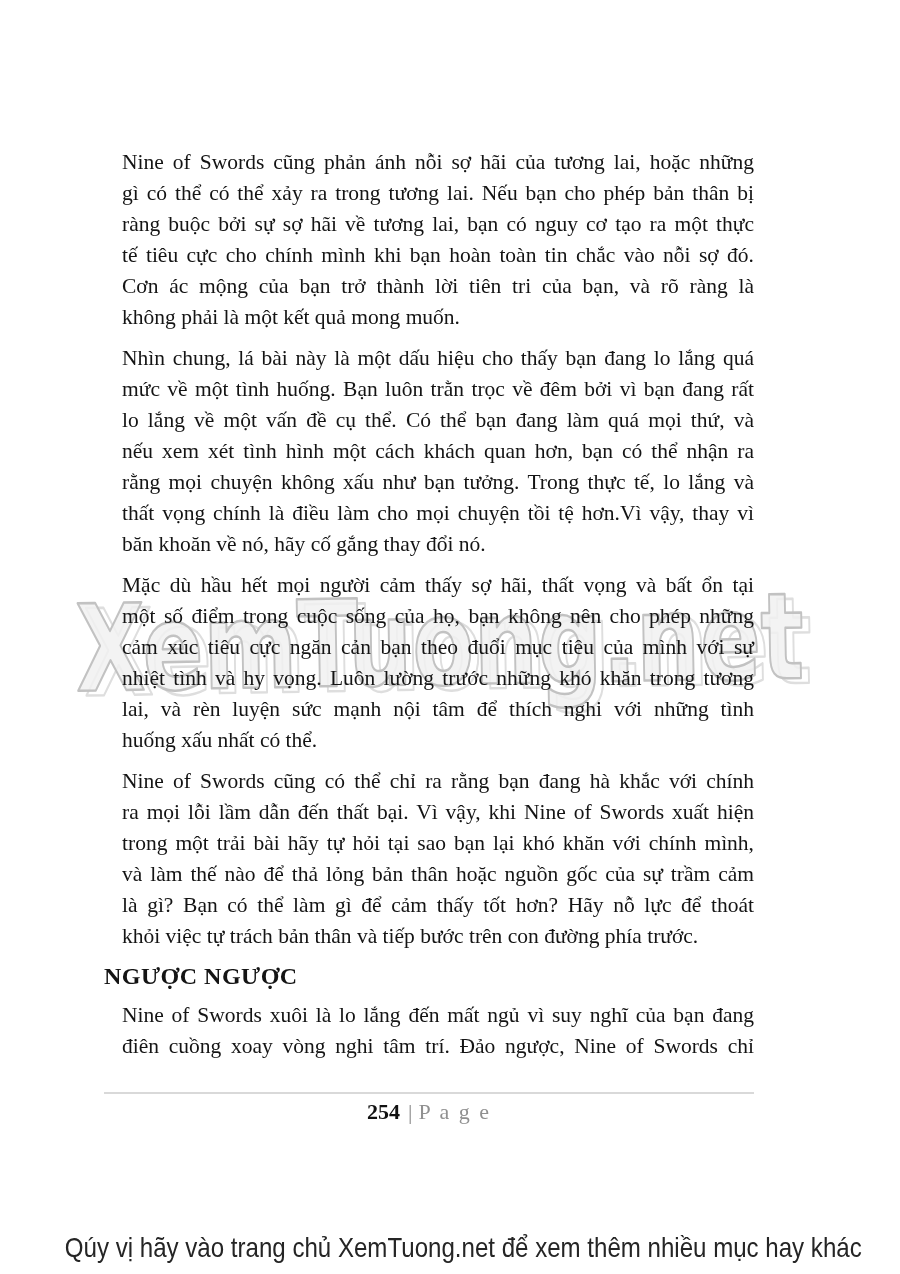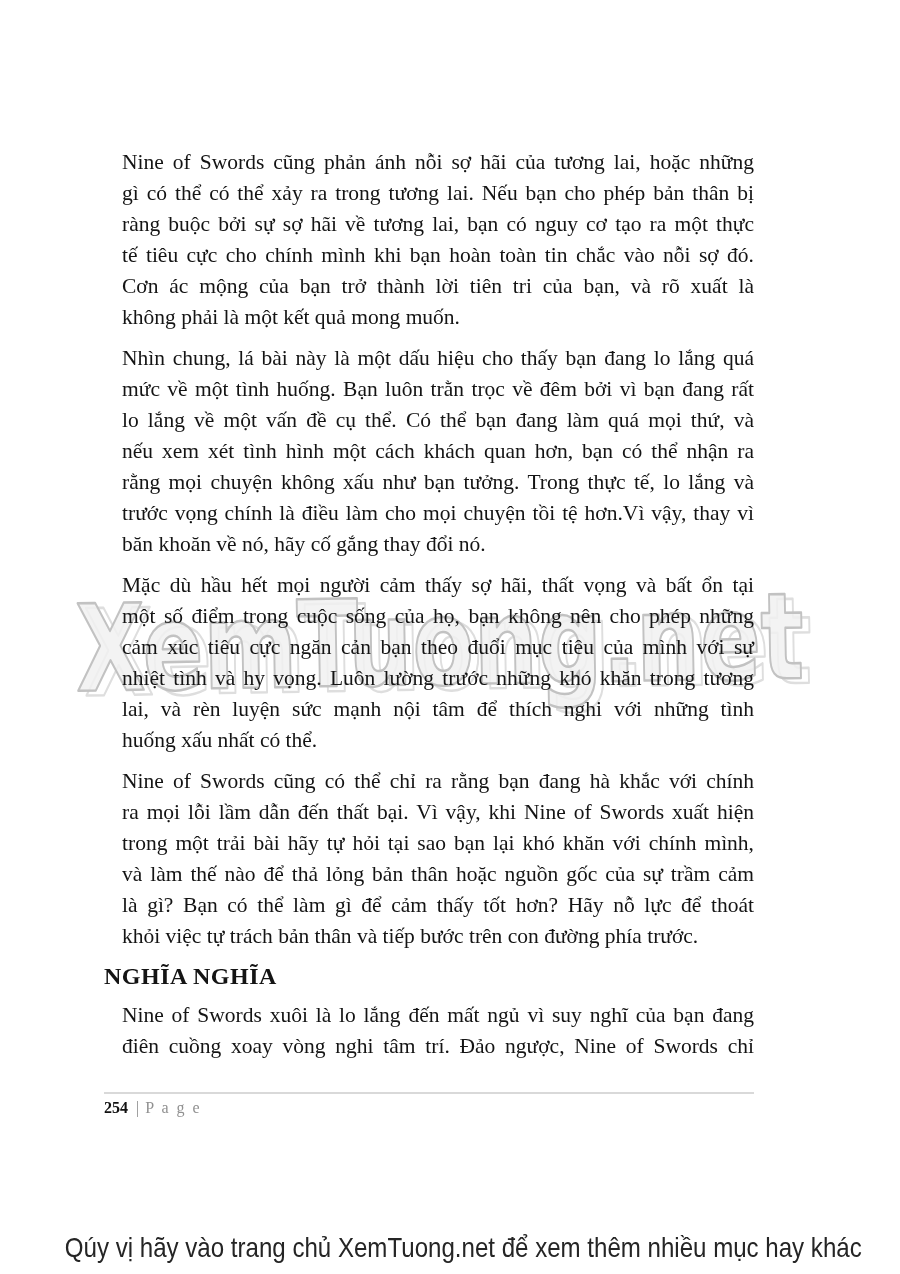--- a/index.html
+++ b/index.html
@@ -69,21 +69,21 @@
     position: absolute;
     left: 104px; top: 1092px;
     width: 650px;
     z-index: 2;
   }
   .footer-rule {
     border: none;
     border-top: 2px solid #d9d9d9;
     margin: 0 0 5px 0;
   }
-  .footer-line { font-size: 16px; }
+  .footer-line { font-size: 22px; text-align: center; }
   .page-number { font-weight: bold; color: #111111; }
   .page-sep { color: #8c8c8c; padding: 0 6px 0 8px; }
   .page-word { color: #909090; letter-spacing: 2px; }
 
   
   .site-banner {
     position: absolute;
     left: 0; bottom: 10px;
     width: 900px;
     text-align: center;
@@ -108,49 +108,49 @@
     <text class="wm-text wm-main" x="10" y="118" font-size="120" textLength="728" lengthAdjust="spacingAndGlyphs">XemTuong.net</text>
   </svg>
 </div>
 
 <div class="article">
     <div class="paragraph">
       <div class="line">Nine of Swords cũng phản ánh nỗi sợ hãi của tương lai, hoặc những</div>
       <div class="line">gì có thể có thể xảy ra trong tương lai. Nếu bạn cho phép bản thân bị</div>
       <div class="line">ràng buộc bởi sự sợ hãi về tương lai, bạn có nguy cơ tạo ra một thực</div>
       <div class="line">tế tiêu cực cho chính mình khi bạn hoàn toàn tin chắc vào nỗi sợ đó.</div>
-      <div class="line">Cơn ác mộng của bạn trở thành lời tiên tri của bạn, và rõ xuất là</div>
+      <div class="line">Cơn ác mộng của bạn trở thành lời tiên tri của bạn, và rõ ràng là</div>
       <div class="line line-last">không phải là một kết quả mong muốn.</div>
     </div>
     <div class="paragraph">
       <div class="line">Nhìn chung, lá bài này là một dấu hiệu cho thấy bạn đang lo lắng quá</div>
       <div class="line">mức về một tình huống. Bạn luôn trằn trọc về đêm bởi vì bạn đang rất</div>
       <div class="line">lo lắng về một vấn đề cụ thể. Có thể bạn đang làm quá mọi thứ, và</div>
       <div class="line">nếu xem xét tình hình một cách khách quan hơn, bạn có thể nhận ra</div>
       <div class="line">rằng mọi chuyện không xấu như bạn tưởng. Trong thực tế, lo lắng và</div>
-      <div class="line">trước vọng chính là điều làm cho mọi chuyện tồi tệ hơn.Vì vậy, thay vì</div>
+      <div class="line">thất vọng chính là điều làm cho mọi chuyện tồi tệ hơn.Vì vậy, thay vì</div>
       <div class="line line-last">băn khoăn về nó, hãy cố gắng thay đổi nó.</div>
     </div>
     <div class="paragraph">
       <div class="line">Mặc dù hầu hết mọi người cảm thấy sợ hãi, thất vọng và bất ổn tại</div>
       <div class="line">một số điểm trong cuộc sống của họ, bạn không nên cho phép những</div>
       <div class="line">cảm xúc tiêu cực ngăn cản bạn theo đuổi mục tiêu của mình với sự</div>
       <div class="line">nhiệt tình và hy vọng. Luôn lường trước những khó khăn trong tương</div>
       <div class="line">lai, và rèn luyện sức mạnh nội tâm để thích nghi với những tình</div>
       <div class="line line-last">huống xấu nhất có thể.</div>
     </div>
     <div class="paragraph">
       <div class="line">Nine of Swords cũng có thể chỉ ra rằng bạn đang hà khắc với chính</div>
       <div class="line">ra mọi lỗi lầm dẫn đến thất bại. Vì vậy, khi Nine of Swords xuất hiện</div>
       <div class="line">trong một trải bài hãy tự hỏi tại sao bạn lại khó khăn với chính mình,</div>
       <div class="line">và làm thế nào để thả lỏng bản thân hoặc nguồn gốc của sự trầm cảm</div>
       <div class="line">là gì? Bạn có thể làm gì để cảm thấy tốt hơn? Hãy nỗ lực để thoát</div>
       <div class="line line-last">khỏi việc tự trách bản thân và tiếp bước trên con đường phía trước.</div>
     </div>
-    <h2 class="section-heading">NGHĨA NGHĨA</h2>
+    <h2 class="section-heading">NGƯỢC NGƯỢC</h2>
     <div class="paragraph">
       <div class="line">Nine of Swords xuôi là lo lắng đến mất ngủ vì suy nghĩ của bạn đang</div>
       <div class="line">điên cuồng xoay vòng nghi tâm trí. Đảo ngược, Nine of Swords chỉ</div>
     </div>
   </div>
 
 <div class="page-footer">
   <hr class="footer-rule">
   <div class="footer-line">
     <span class="page-number">254</span><span class="page-sep">|</span><span class="page-word">P a g e</span>

